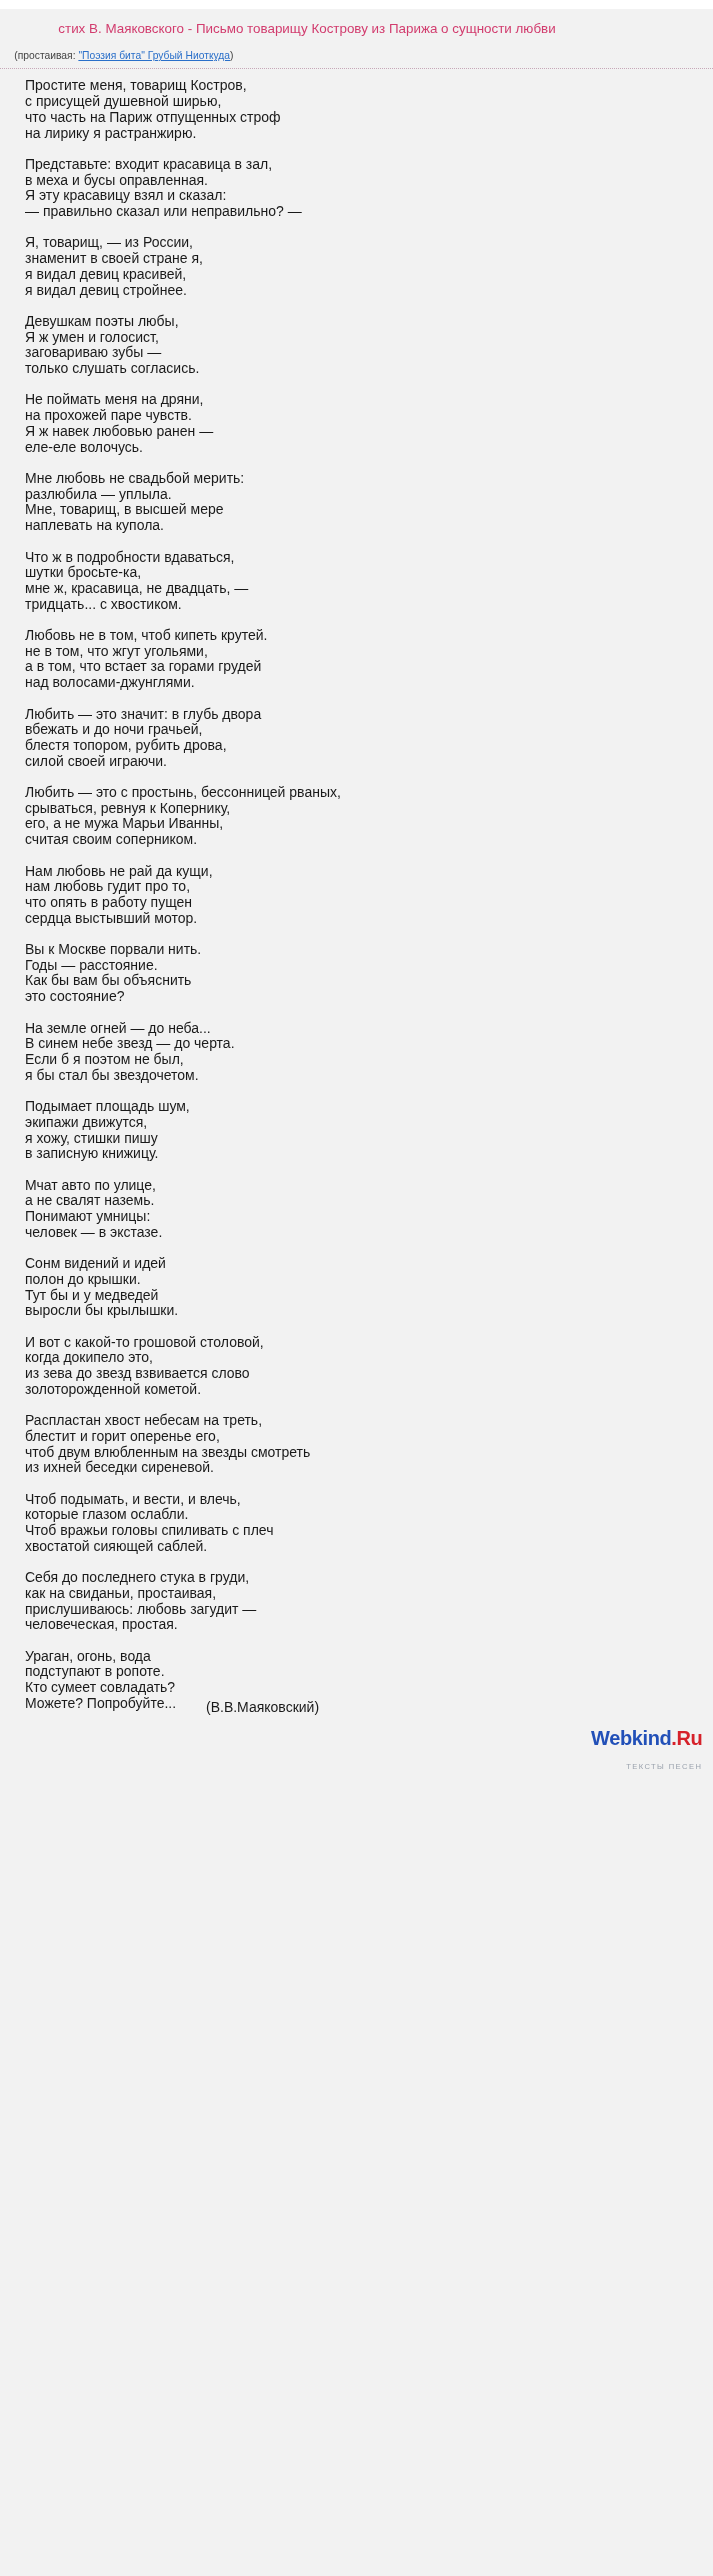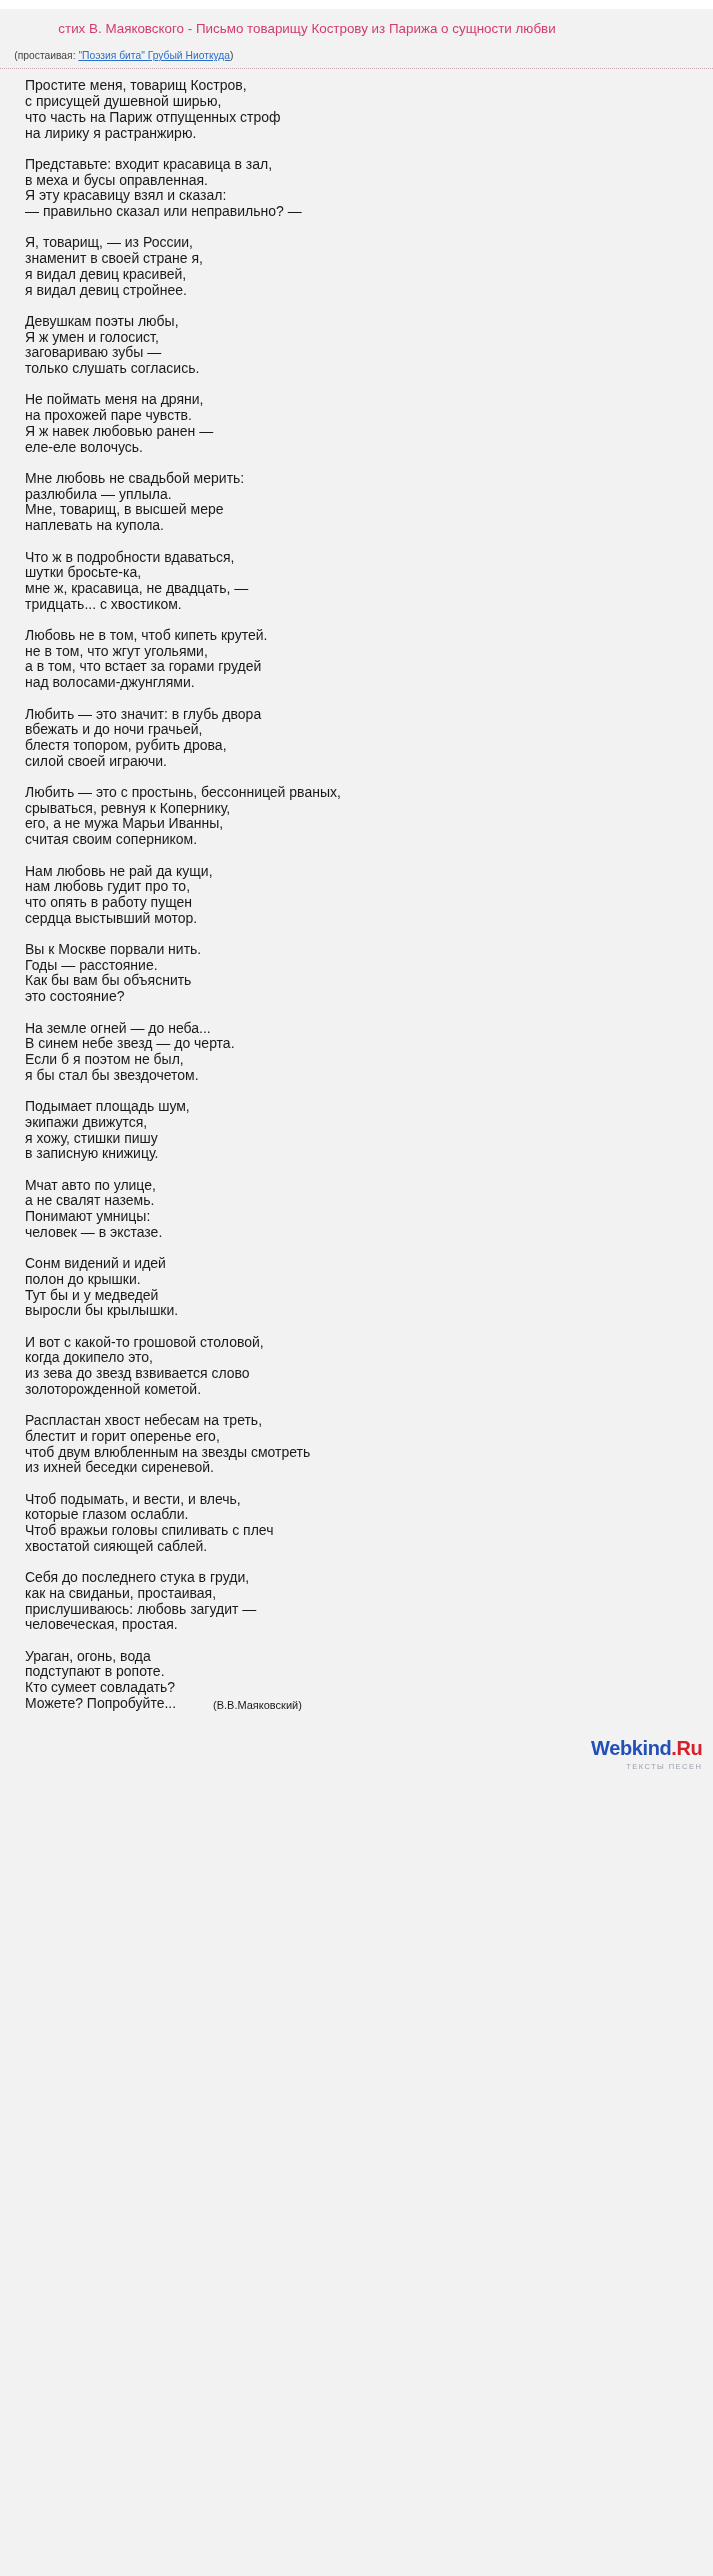--- a/index.html
+++ b/index.html
@@ -56,23 +56,23 @@
     white-space: pre-wrap;
     font-family: "Liberation Sans", sans-serif;
   }
   .author-line {
     position: relative;
     height: 18px;
     padding: 0 14.3px;
   }
   .author {
     position: absolute;
-    left: 213px;
+    left: 206px;
     top: -16px;
-    font-size: 11px;
+    font-size: 14px;
     color: #1a1a1a;
   }
   .footer {
     position: relative;
     height: 52px;
   }
   .brand {
     position: absolute;
     right: 10.7px;
     bottom: 14.3px;
@@ -82,21 +82,21 @@
   .brand-main {
     font-size: 20px;
     font-weight: bold;
     color: #2250b8;
     letter-spacing: -0.4px;
   }
   .brand-main .ru {
     color: #d6212a;
   }
   .brand-sub {
-    margin-top: 5px;
+    margin-top: 15px;
     font-size: 7.6px;
     letter-spacing: 1.4px;
     color: #9aa2ad;
   }
 </style>
 </head>
 <body>
 
 <div class="page">
 

